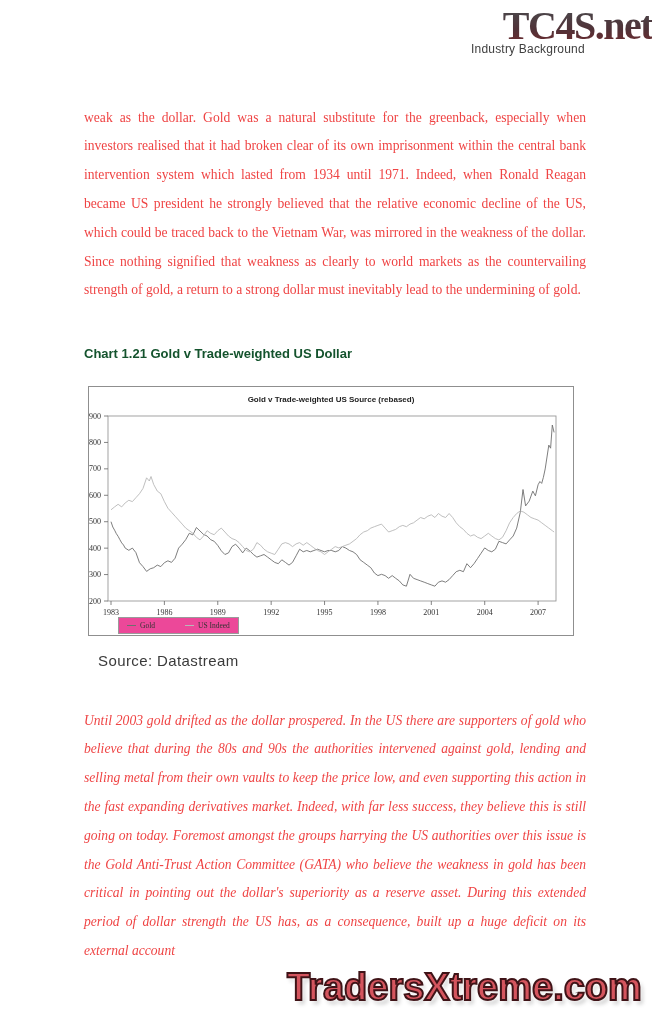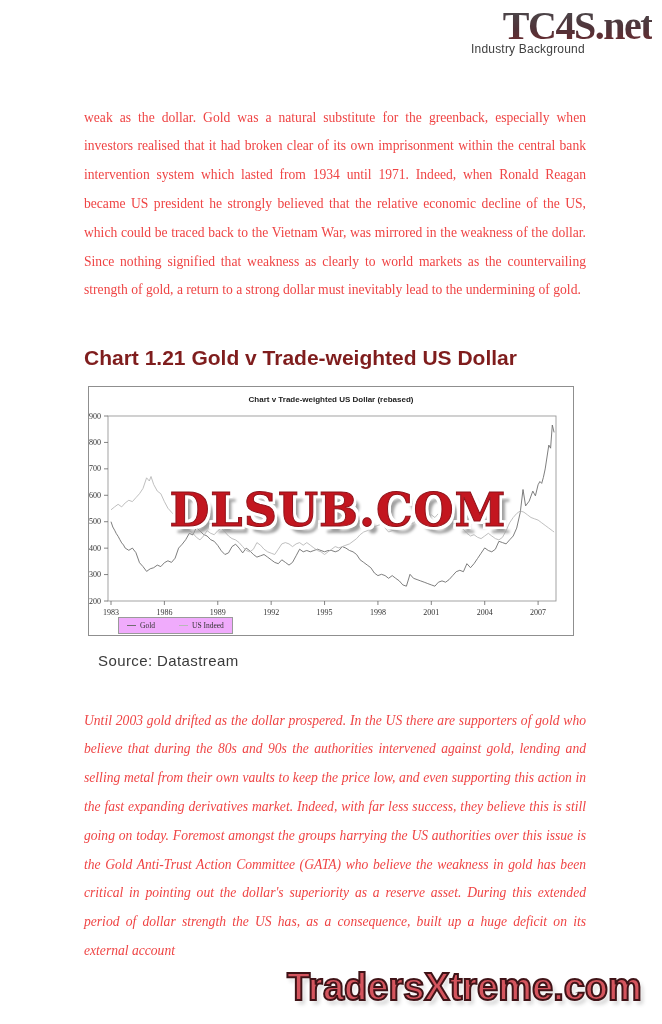--- a/index.html
+++ b/index.html
@@ -14,31 +14,31 @@
   .hdr-sub{position:absolute;top:42px;left:471px;
     font-family:"Liberation Sans",sans-serif;font-size:12px;color:#404040;letter-spacing:.2px;}
 
   
   .para{position:absolute;left:84px;width:502px;text-align:justify;
         font-size:13.6px;line-height:28.8px;color:#ef4444;}
   .para1{top:90px;}
   .para2{top:693px;font-style:italic;}
 
   .chart-heading{position:absolute;top:346px;left:84px;
-    font-family:"Liberation Sans",sans-serif;font-weight:bold;font-size:21px;color:#7f1d1d;}
+    font-family:"Liberation Sans",sans-serif;font-weight:bold;font-size:13px;color:#14532d;}
 
   
   .chart-box{position:absolute;left:88px;top:386px;width:486px;height:250px;
     background:#fff;border:1px solid #8f8f8f;box-sizing:border-box;}
   .chart-title{position:absolute;top:8px;left:0;width:100%;text-align:center;
     font-family:"Liberation Sans",sans-serif;font-weight:bold;font-size:8px;color:#222;}
   .chart-svg{position:absolute;left:0;top:0;}
   .legend{position:absolute;left:29px;top:230px;height:15px;padding:0 8px;
-    border:1px solid #9a9a9a;display:flex;align-items:center;gap:24px;
-    font-size:7.5px;color:#333;background:#f0abfc;text-align:center;}
+    border:1px solid #9a9a9a;display:flex;align-items:center;gap:30px;
+    font-size:7.5px;color:#333;background:#ec4899;text-align:center;}
   .legend-item{display:flex;align-items:center;gap:4px;}
   .legend-dash{display:inline-block;width:9px;height:1px;background:#777;}
 
   
   .watermark{position:absolute;left:249px;top:123px;transform:translate(-50%,-50%);
     font-family:"DejaVu Serif",serif;font-weight:bold;font-size:46px;letter-spacing:1px;white-space:nowrap;
     color:#c3161f;-webkit-text-stroke:1px #8e1119;
     text-shadow:
       -3px -3px 0 #fff,3px -3px 0 #fff,-3px 3px 0 #fff,3px 3px 0 #fff,
       -3px 0 0 #fff,3px 0 0 #fff,0 -3px 0 #fff,0 3px 0 #fff,
@@ -62,21 +62,21 @@
 <div class="page">
 
   <div class="hdr-logo">TC4S.net</div>
   <div class="hdr-sub">Industry Background</div>
 
   <p class="para para1">weak as the dollar. Gold was a natural substitute for the greenback, especially when investors realised that it had broken clear of its own imprisonment within the central bank intervention system which lasted from 1934 until 1971. Indeed, when Ronald Reagan became US president he strongly believed that the relative economic decline of the US, which could be traced back to the Vietnam War, was mirrored in the weakness of the dollar. Since nothing signified that weakness as clearly to world markets as the countervailing strength of gold, a return to a strong dollar must inevitably lead to the undermining of gold.</p>
 
   <div class="chart-heading">Chart 1.21 Gold v Trade-weighted US Dollar</div>
 
   <div class="chart-box">
-    <div class="chart-title">Chart v Trade-weighted US Dollar (rebased)</div>
+    <div class="chart-title">Gold v Trade-weighted US Source (rebased)</div>
     <svg class="chart-svg" width="484" height="248" viewBox="0 0 484 248">
         <rect x="19" y="29" width="448" height="185" fill="none" stroke="#999999" stroke-width="0.9"></rect>
         <line x1="15" y1="214" x2="19" y2="214" stroke="#666" stroke-width="0.8"></line>
         <text x="12" y="216.6" text-anchor="end" style="font:8px 'Liberation Serif',serif" fill="#333">200</text>
         <line x1="15" y1="187.57142857142858" x2="19" y2="187.57142857142858" stroke="#666" stroke-width="0.8"></line>
         <text x="12" y="190.17142857142858" text-anchor="end" style="font:8px 'Liberation Serif',serif" fill="#333">300</text>
         <line x1="15" y1="161.14285714285714" x2="19" y2="161.14285714285714" stroke="#666" stroke-width="0.8"></line>
         <text x="12" y="163.74285714285713" text-anchor="end" style="font:8px 'Liberation Serif',serif" fill="#333">400</text>
         <line x1="15" y1="134.71428571428572" x2="19" y2="134.71428571428572" stroke="#666" stroke-width="0.8"></line>
         <text x="12" y="137.31428571428572" text-anchor="end" style="font:8px 'Liberation Serif',serif" fill="#333">500</text>
@@ -102,21 +102,20 @@
         <text x="288.93386773547047" y="228" text-anchor="middle" style="font:8px 'Liberation Serif',serif" fill="#333">1998</text>
         <line x1="342.32064128256457" y1="214" x2="342.32064128256457" y2="218" stroke="#666" stroke-width="0.8"></line>
         <text x="342.32064128256457" y="228" text-anchor="middle" style="font:8px 'Liberation Serif',serif" fill="#333">2001</text>
         <line x1="395.70741482965866" y1="214" x2="395.70741482965866" y2="218" stroke="#666" stroke-width="0.8"></line>
         <text x="395.70741482965866" y="228" text-anchor="middle" style="font:8px 'Liberation Serif',serif" fill="#333">2004</text>
         <line x1="449.09418837675275" y1="214" x2="449.09418837675275" y2="218" stroke="#666" stroke-width="0.8"></line>
         <text x="449.09418837675275" y="228" text-anchor="middle" style="font:8px 'Liberation Serif',serif" fill="#333">2007</text>
         <polyline points="22.0,134.7 23.8,140.0 25.6,143.2 27.3,146.6 29.1,149.3 30.9,152.7 32.7,155.9 34.5,158.0 36.2,161.1 39.8,163.3 43.4,161.1 46.9,165.6 50.5,175.7 54.0,179.6 57.6,184.4 61.2,181.8 64.7,180.7 68.3,178.1 71.8,179.6 75.4,175.7 78.9,173.8 82.5,175.4 86.1,171.2 89.6,161.1 93.2,157.2 96.7,152.7 100.3,146.3 103.9,147.9 107.4,140.5 111.0,144.0 114.5,147.4 118.1,149.0 121.7,152.7 125.2,154.3 128.8,158.5 132.3,163.8 135.9,167.5 139.5,165.9 143.0,159.6 146.6,157.2 150.1,161.1 153.7,165.9 157.2,161.1 160.8,163.8 164.4,167.5 167.9,170.1 171.5,168.8 175.0,167.5 178.6,170.1 182.2,172.8 185.7,175.4 189.3,176.7 192.8,172.8 196.4,175.4 200.0,178.1 203.5,175.4 207.1,168.8 210.6,162.2 214.2,164.8 217.8,163.5 221.3,164.8 224.9,163.5 228.4,162.2 232.0,163.5 235.5,164.8 239.1,163.5 242.7,163.5 246.2,164.8 249.8,163.5 253.3,159.6 256.9,161.1 260.5,163.5 264.0,164.8 267.6,167.5 271.1,172.8 274.7,175.4 278.3,178.1 281.8,180.7 285.4,186.0 288.9,188.6 292.5,187.3 296.1,188.6 299.6,191.3 303.2,188.6 306.7,191.3 310.3,193.9 313.8,197.9 317.4,199.2 321.0,187.3 324.5,191.3 328.1,192.6 331.6,193.9 335.2,195.2 338.8,196.6 342.3,197.9 345.9,199.2 349.4,195.2 353.0,193.9 356.6,195.2 360.1,192.6 363.7,188.6 367.2,184.7 370.8,183.3 374.4,184.7 377.9,176.7 381.5,180.7 385.0,176.7 388.6,171.4 392.1,166.2 395.7,160.9 399.3,163.5 402.8,164.8 406.4,162.2 409.9,154.3 413.5,155.6 417.1,156.9 420.6,152.9 424.2,149.0 427.7,141.1 431.3,125.2 434.0,102.5 436.6,118.9 440.2,114.1 443.8,104.1 446.4,108.8 449.1,97.7 450.9,94.5 452.7,96.4 454.4,90.3 456.2,81.9 458.0,70.0 459.8,58.1 461.6,61.2 463.3,38.0 465.1,45.4" fill="none" stroke="#6f6f6f" stroke-width="0.9" stroke-linejoin="round"></polyline>
         <polyline points="22.0,122.8 25.6,119.9 29.1,117.3 32.7,119.9 36.2,115.9 39.8,113.3 43.4,114.6 46.9,110.7 50.5,106.7 54.0,101.4 57.6,90.8 60.3,94.0 62.0,89.5 64.7,97.5 68.3,104.1 71.8,106.7 75.4,114.6 78.9,121.2 82.5,125.2 86.1,129.2 89.6,133.1 93.2,137.1 96.7,141.1 100.3,143.7 103.9,146.3 107.4,150.3 111.0,152.9 114.5,149.0 118.1,143.7 121.7,146.3 125.2,147.7 128.8,143.7 132.3,141.1 135.9,145.0 139.5,149.0 143.0,151.6 146.6,152.9 150.1,155.6 153.7,159.6 157.2,163.5 160.8,164.8 164.4,162.2 167.9,155.6 171.5,158.2 175.0,162.2 178.6,164.8 182.2,166.2 185.7,167.5 189.3,162.2 192.8,156.9 196.4,155.6 200.0,156.9 203.5,159.6 207.1,156.9 210.6,155.6 214.2,158.2 217.8,155.6 221.3,158.2 224.9,160.9 228.4,163.5 232.0,164.8 235.5,167.5 239.1,164.8 242.7,162.2 246.2,159.6 249.8,160.9 253.3,159.6 256.9,158.2 260.5,156.9 264.0,154.3 267.6,151.6 271.1,147.7 274.7,145.0 278.3,143.7 281.8,141.1 285.4,139.7 288.9,138.4 292.5,137.1 296.1,141.1 299.6,145.0 303.2,143.7 306.7,142.4 310.3,139.7 313.8,138.4 317.4,139.7 321.0,137.1 324.5,135.8 328.1,133.1 331.6,130.5 335.2,131.8 338.8,129.2 342.3,127.8 345.9,130.5 349.4,126.5 353.0,129.2 356.6,130.5 360.1,126.5 363.7,130.5 367.2,135.8 370.8,139.7 374.4,142.4 377.9,146.3 381.5,149.0 385.0,147.7 388.6,150.3 392.1,151.6 395.7,149.0 399.3,146.3 402.8,149.0 406.4,151.6 409.9,152.9 413.5,150.3 417.1,143.7 420.6,135.8 424.2,130.5 427.7,126.5 431.3,123.9 434.9,125.2 438.4,127.8 442.0,130.5 445.5,131.8 449.1,133.1 452.7,135.8 456.2,138.4 459.8,141.1 463.3,143.7 465.1,145.0" fill="none" stroke="#b8b8b8" stroke-width="0.9" stroke-linejoin="round"></polyline>
       </svg>
-    <div class="watermark">DLSUB.COM</div>
     <div class="legend">
       <span class="legend-item">
         <span class="legend-dash" style="background: rgb(111, 111, 111);"></span>
         <span>Gold</span>
       </span>
       <span class="legend-item">
         <span class="legend-dash" style="background: rgb(184, 184, 184);"></span>
         <span>US Indeed</span>
       </span>
     </div>

